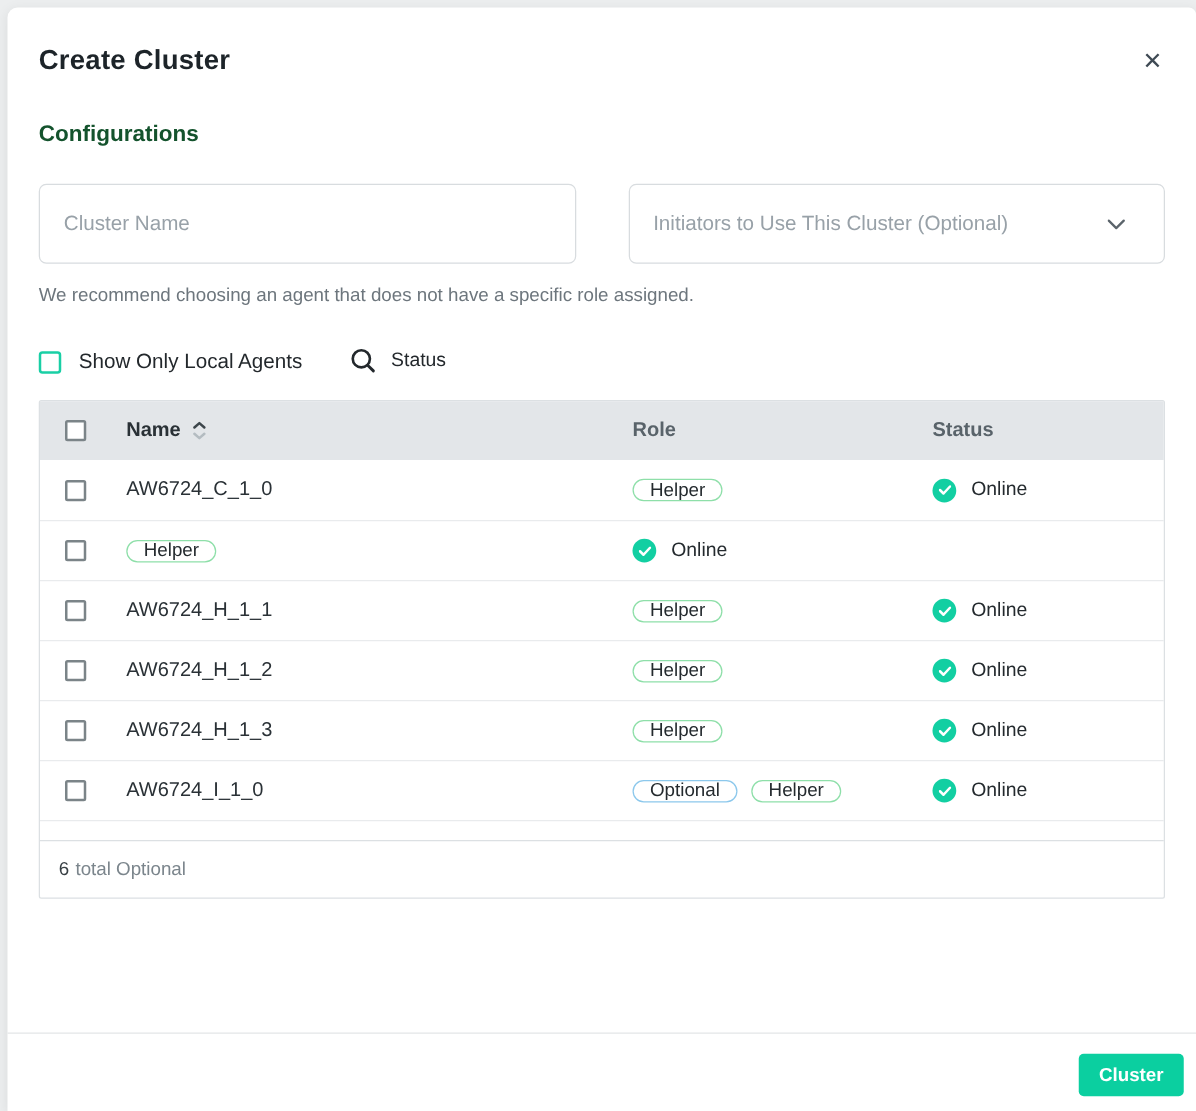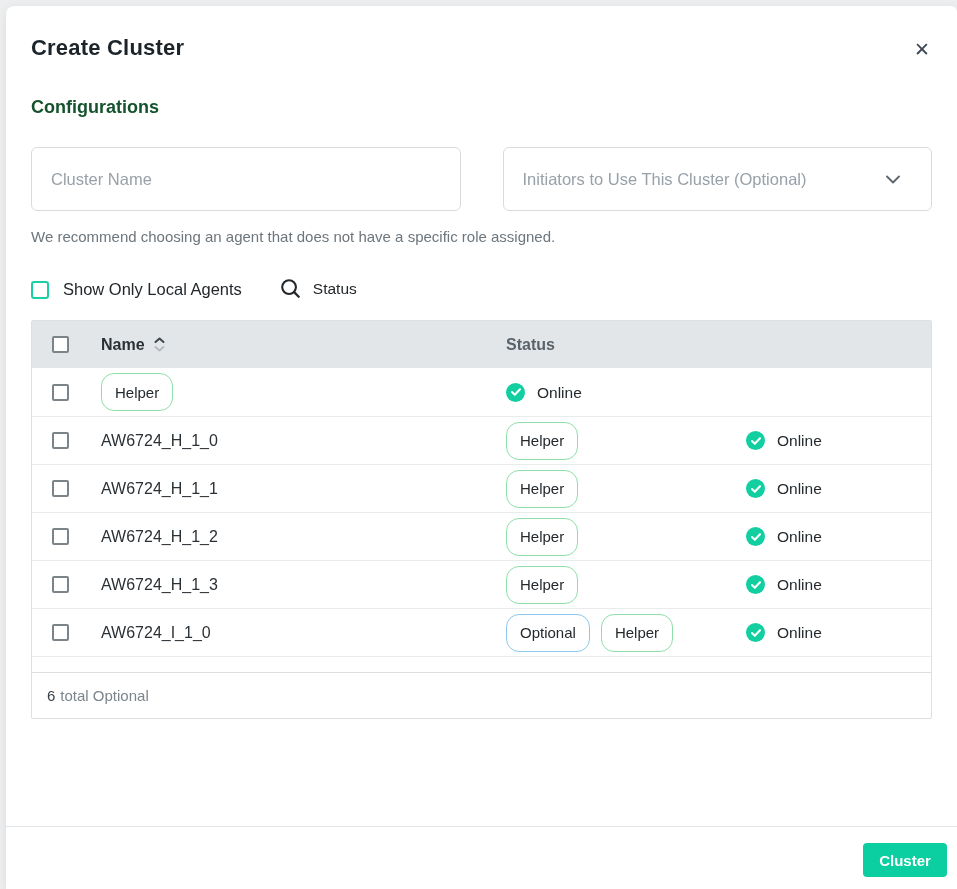--- a/index.html
+++ b/index.html
@@ -134,29 +134,29 @@
   .t-header .checkbox { margin-left: 20px; }
   .t-body .t-row { border-top: 1px solid #e9ebed; }
   .t-body .t-row:first-child { border-top: none; }
   .t-body .checkbox { margin-left: 20px; }
   .name-cell { display: flex; align-items: center; font-size: 16px; color: #2a3136; }
   .sort-icon { margin-left: 9px; width: 11px; height: 15px; cursor: pointer; }
   .role-cell { display: flex; align-items: center; gap: 11px; }
   .badge {
     display: inline-flex;
     align-items: center;
-    height: 38px;
+    height: 18px;
     padding: 0 13px;
     border-radius: 13px;
     border: 1px solid #8edfa9;
     font-size: 15px;
     color: #242a2e;
     background: #fff;
   }
-  .status-cell { display: flex; align-items: flex-end; }
+  .status-cell { display: flex; align-items: center; }
   .status-dot {
     width: 19px; height: 19px;
     border-radius: 50%;
     background: #12cfa2;
     display: flex;
     align-items: center;
     justify-content: center;
     flex: none;
   }
   .status-dot svg { width: 10px; height: 8px; }
@@ -236,45 +236,46 @@
       <div>
         <div class="checkbox gray"></div>
       </div>
       <div class="name-cell">
         <span>Name</span>
         <svg class="sort-icon" viewBox="0 0 11 15" fill="none">
           <polyline points="1.5,5 5.5,1.5 9.5,5" stroke="#3d464b" stroke-width="2" stroke-linecap="round" stroke-linejoin="round"></polyline>
           <polyline points="1.5,10 5.5,13.5 9.5,10" stroke="#b4bcc1" stroke-width="2" stroke-linecap="round" stroke-linejoin="round"></polyline>
         </svg>
       </div>
+      <div>Role</div>
       <div>Status</div>
     </div>
 
     <div class="t-body">
         <div class="t-row">
           <div>
             <div class="checkbox gray"></div>
           </div>
-          <div class="role-cell">
-            <span class="badge" style="border-color: rgb(142, 223, 169);">Helper</span>
-          </div>
-          <div class="status-cell">
-            <span class="status-dot" style="background: rgb(18, 207, 162);">
-              <svg viewBox="0 0 10 8" fill="none">
-                <polyline points="1,4 3.8,6.8 9,1.2" stroke="#ffffff" stroke-width="2" stroke-linecap="round" stroke-linejoin="round"></polyline>
-              </svg>
-            </span>
-            <span class="status-text">Online</span>
-          </div>
-        </div>
-        <div class="t-row">
-          <div>
-            <div class="checkbox gray"></div>
-          </div>
-          <div class="name-cell">AW6724_H_1_0</div>
+          <div class="name-cell">AW6724_C_1_0</div>
+          <div class="role-cell">
+            <span class="badge" style="border-color: rgb(142, 223, 169);">Helper</span>
+          </div>
+          <div class="status-cell">
+            <span class="status-dot" style="background: rgb(18, 207, 162);">
+              <svg viewBox="0 0 10 8" fill="none">
+                <polyline points="1,4 3.8,6.8 9,1.2" stroke="#ffffff" stroke-width="2" stroke-linecap="round" stroke-linejoin="round"></polyline>
+              </svg>
+            </span>
+            <span class="status-text">Online</span>
+          </div>
+        </div>
+        <div class="t-row">
+          <div>
+            <div class="checkbox gray"></div>
+          </div>
           <div class="role-cell">
             <span class="badge" style="border-color: rgb(142, 223, 169);">Helper</span>
           </div>
           <div class="status-cell">
             <span class="status-dot" style="background: rgb(18, 207, 162);">
               <svg viewBox="0 0 10 8" fill="none">
                 <polyline points="1,4 3.8,6.8 9,1.2" stroke="#ffffff" stroke-width="2" stroke-linecap="round" stroke-linejoin="round"></polyline>
               </svg>
             </span>
             <span class="status-text">Online</span>

